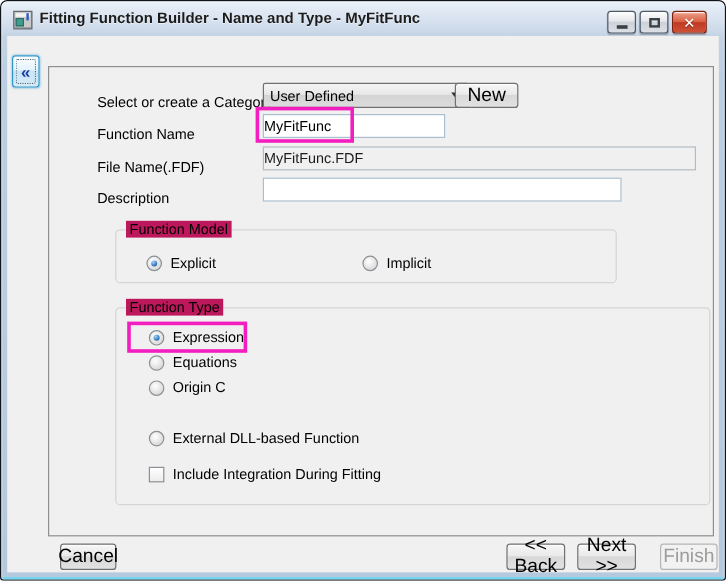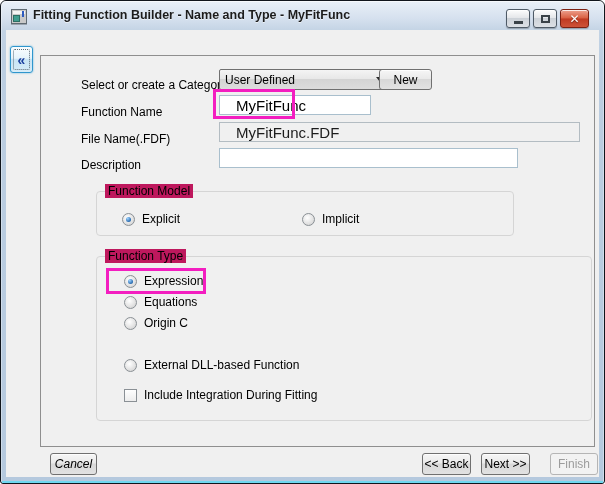--- a/index.html
+++ b/index.html
@@ -66,29 +66,29 @@
   .combo{ position:absolute; left:178px; top:13px; width:172px; height:21px;
     border:1px solid #707070; border-radius:2px;
     background:linear-gradient(180deg,#f4f4f4,#e8e8e8 45%,#d4d4d4 50%,#dcdcdc);
     display:flex; align-items:center; cursor:pointer; }
   .combo .combo-text{ padding-left:5px; flex:1; }
   .combo .combo-arrow{ width:0; height:0; margin-right:6px;
     border-left:4px solid transparent; border-right:4px solid transparent; border-top:5px solid #2b2b2b; }
 
   .btn{ border:1px solid #707070; border-radius:3px;
     background:linear-gradient(180deg,#f6f6f6,#eaeaea 45%,#d8d8d8 50%,#e2e2e2);
-    font-family:inherit; font-size:12px; color:#000; cursor:pointer;
+    font-family:inherit; font-size:16px; color:#000; cursor:pointer;
     display:flex; align-items:center; justify-content:center;
     box-shadow:inset 0 1px 0 rgba(255,255,255,.8); }
   .btn.disabled{ color:#9c9c9c; border-color:#b5b5b5; background:#f2f2f2; box-shadow:none; cursor:default; }
 
   .new-btn{ position:absolute; left:338px; top:13px; width:53px; height:21px; }
 
   .tinput{ position:absolute; height:20px; border:1px solid #a9bfcd; background:#fff;
-    font-family:inherit; font-size:15px; padding:0 16px; color:#000; }
+    font-family:inherit; font-size:12px; padding:0 0; color:#000; }
   .tinput.fname{ left:178px; top:39px; width:152px; }
   .tinput.file{ left:178px; top:66px; width:361px; background:#f0f0f0; border-color:#b3bcc2; color:#1c1c1c; }
   .tinput.desc{ left:178px; top:92px; width:299px; }
 
   .hl-box{ position:absolute; border:3px solid #f31ec0; pointer-events:none; z-index:5; }
   .hl-fname{ left:172px; top:33px; width:82px; height:30px; }
   .hl-expression{ left:9px; top:11px; width:100px; height:26px; }
 
   .groupbox{ position:absolute; border:1px solid #d5d5d5; border-radius:4px; }
   .groupbox .legend{ position:absolute; top:-8px; left:8px; background:#be185d; padding:0 3px; white-space:nowrap; }
@@ -99,21 +99,21 @@
   .radio{ width:13px; height:13px; border-radius:50%;
     border:1px solid #8a9095; background:radial-gradient(circle at 40% 35%,#ffffff,#dcdcdc 70%,#c8c8c8);
     position:relative; flex:0 0 auto; }
   .radio.checked::after{ content:""; position:absolute; left:3px; top:3px; width:5px; height:5px; border-radius:50%;
     background:radial-gradient(circle at 35% 30%,#9fd4ff,#2a6bb0 70%,#174f8b); }
   .checkbox{ width:13px; height:13px; border:1px solid #8a9095;
     background:linear-gradient(180deg,#fefefe,#ededed); flex:0 0 auto; }
 
   
   .footer-btn{ position:absolute; top:423px; height:22px; }
-  .btn-cancel{ left:44px; width:47px;font-style:italic; }
+  .btn-cancel{ left:44px; width:47px; }
   .btn-back{ left:416px; width:49px; }
   .btn-next{ left:475px; width:49px; }
   .btn-finish{ left:544px; width:48px; }
 </style>
 </head>
 <body>
 
 <div class="window">
 
   <div class="titlebar">

